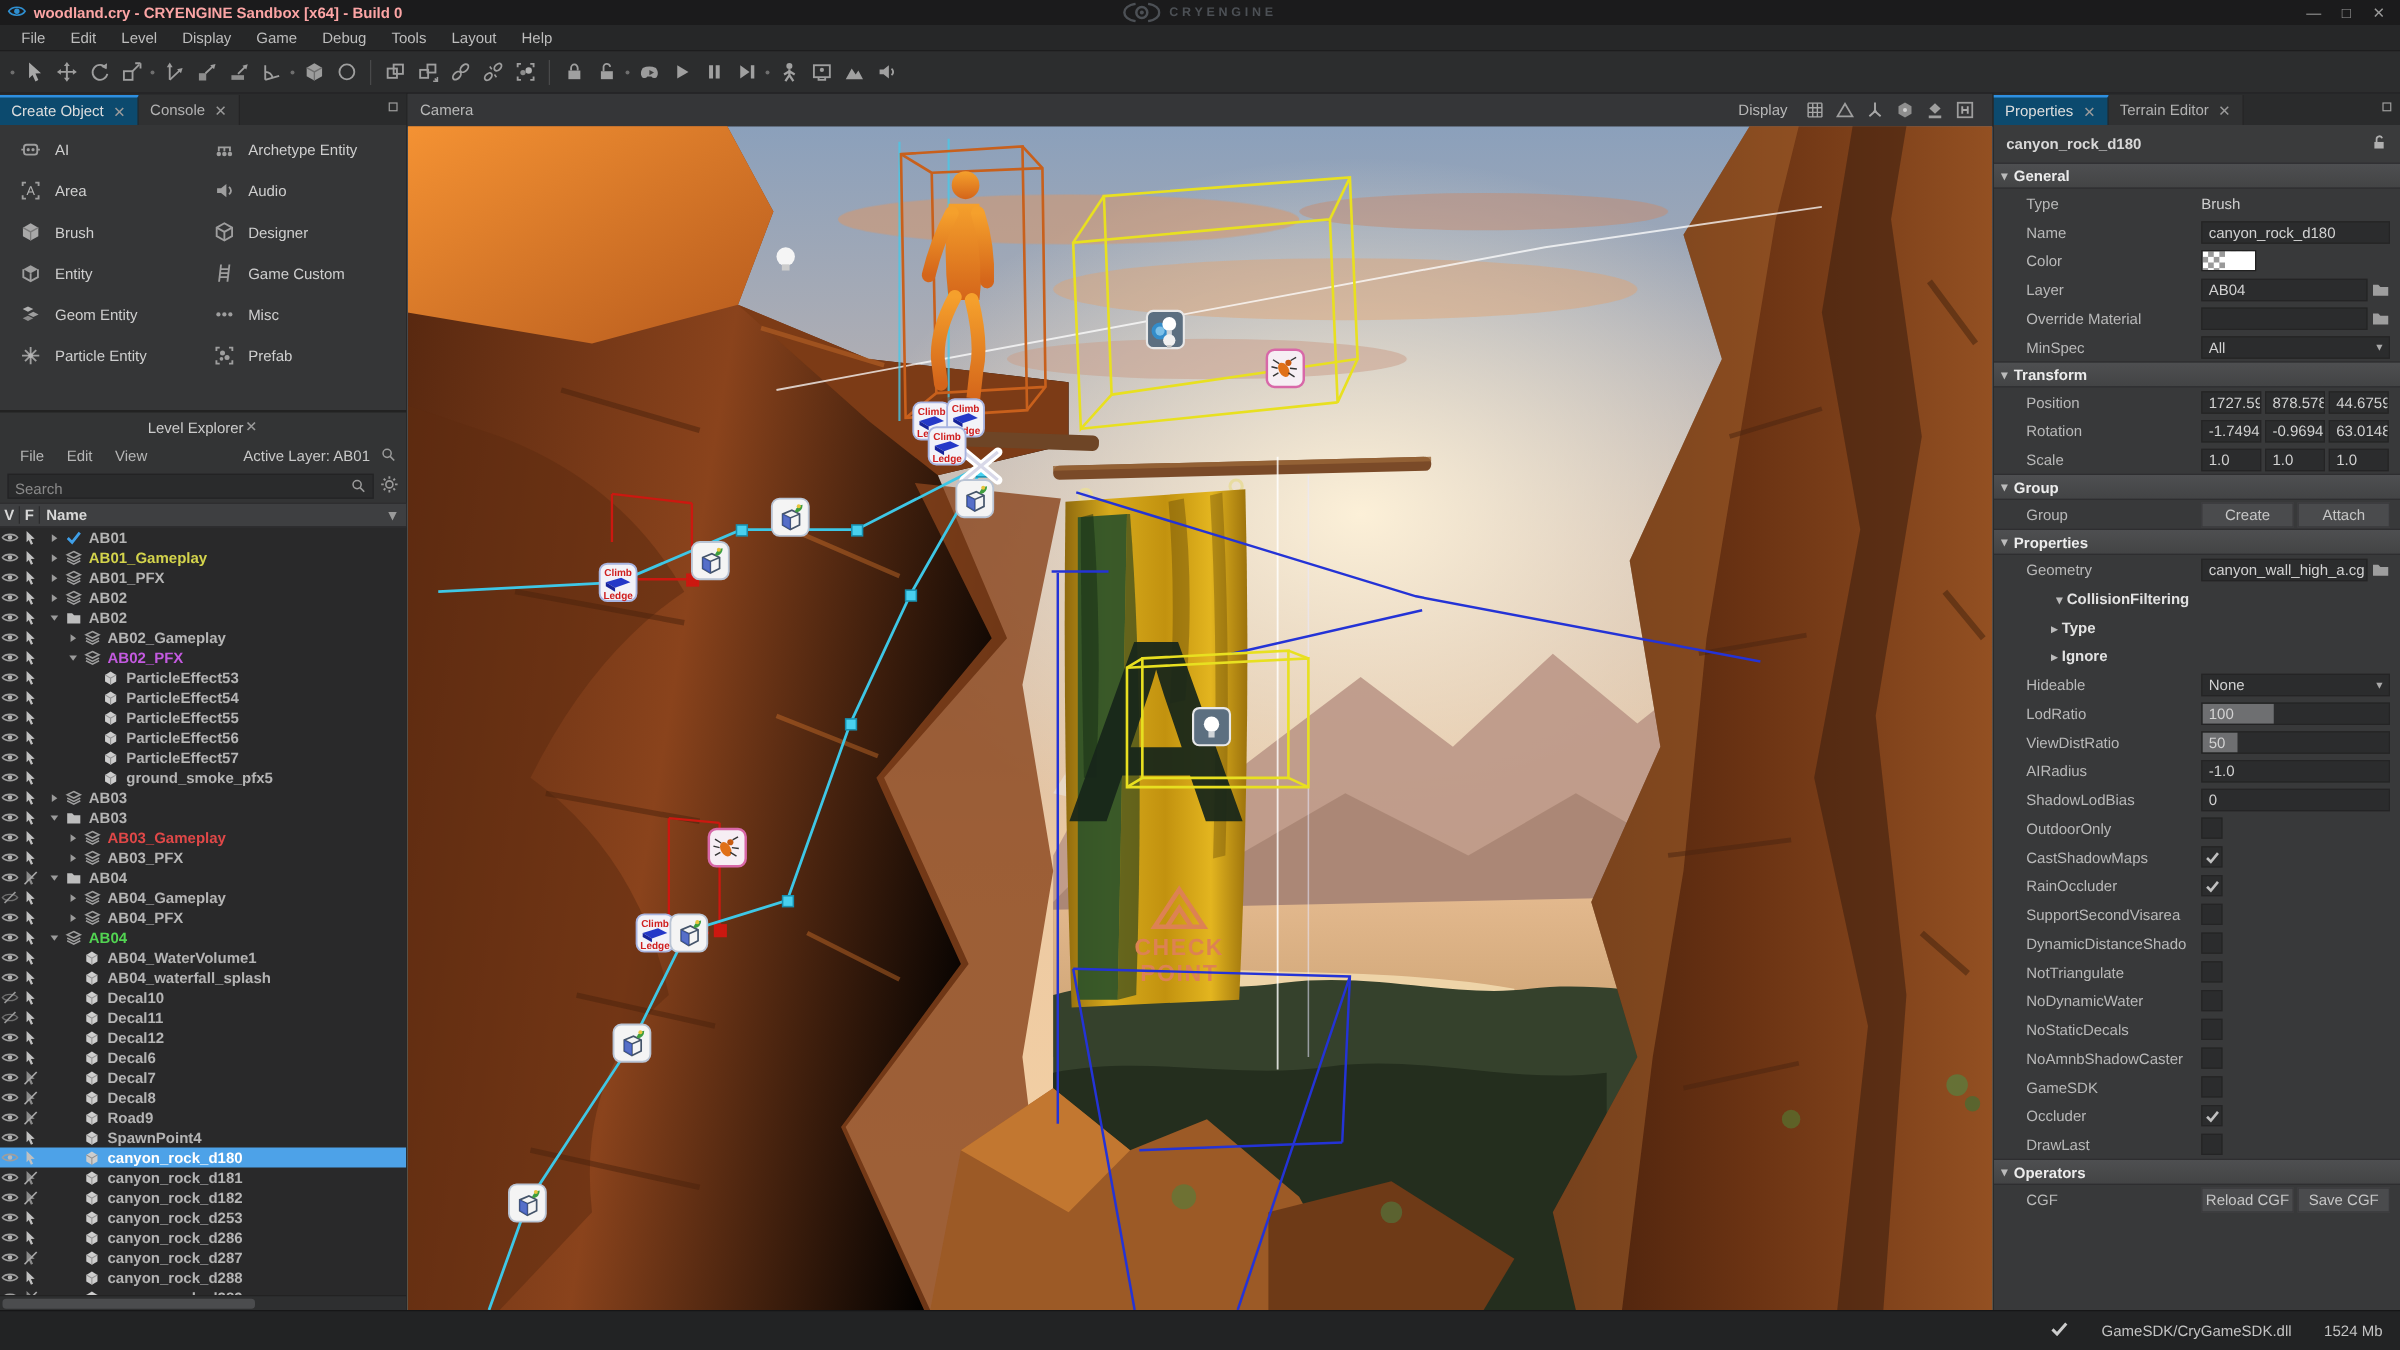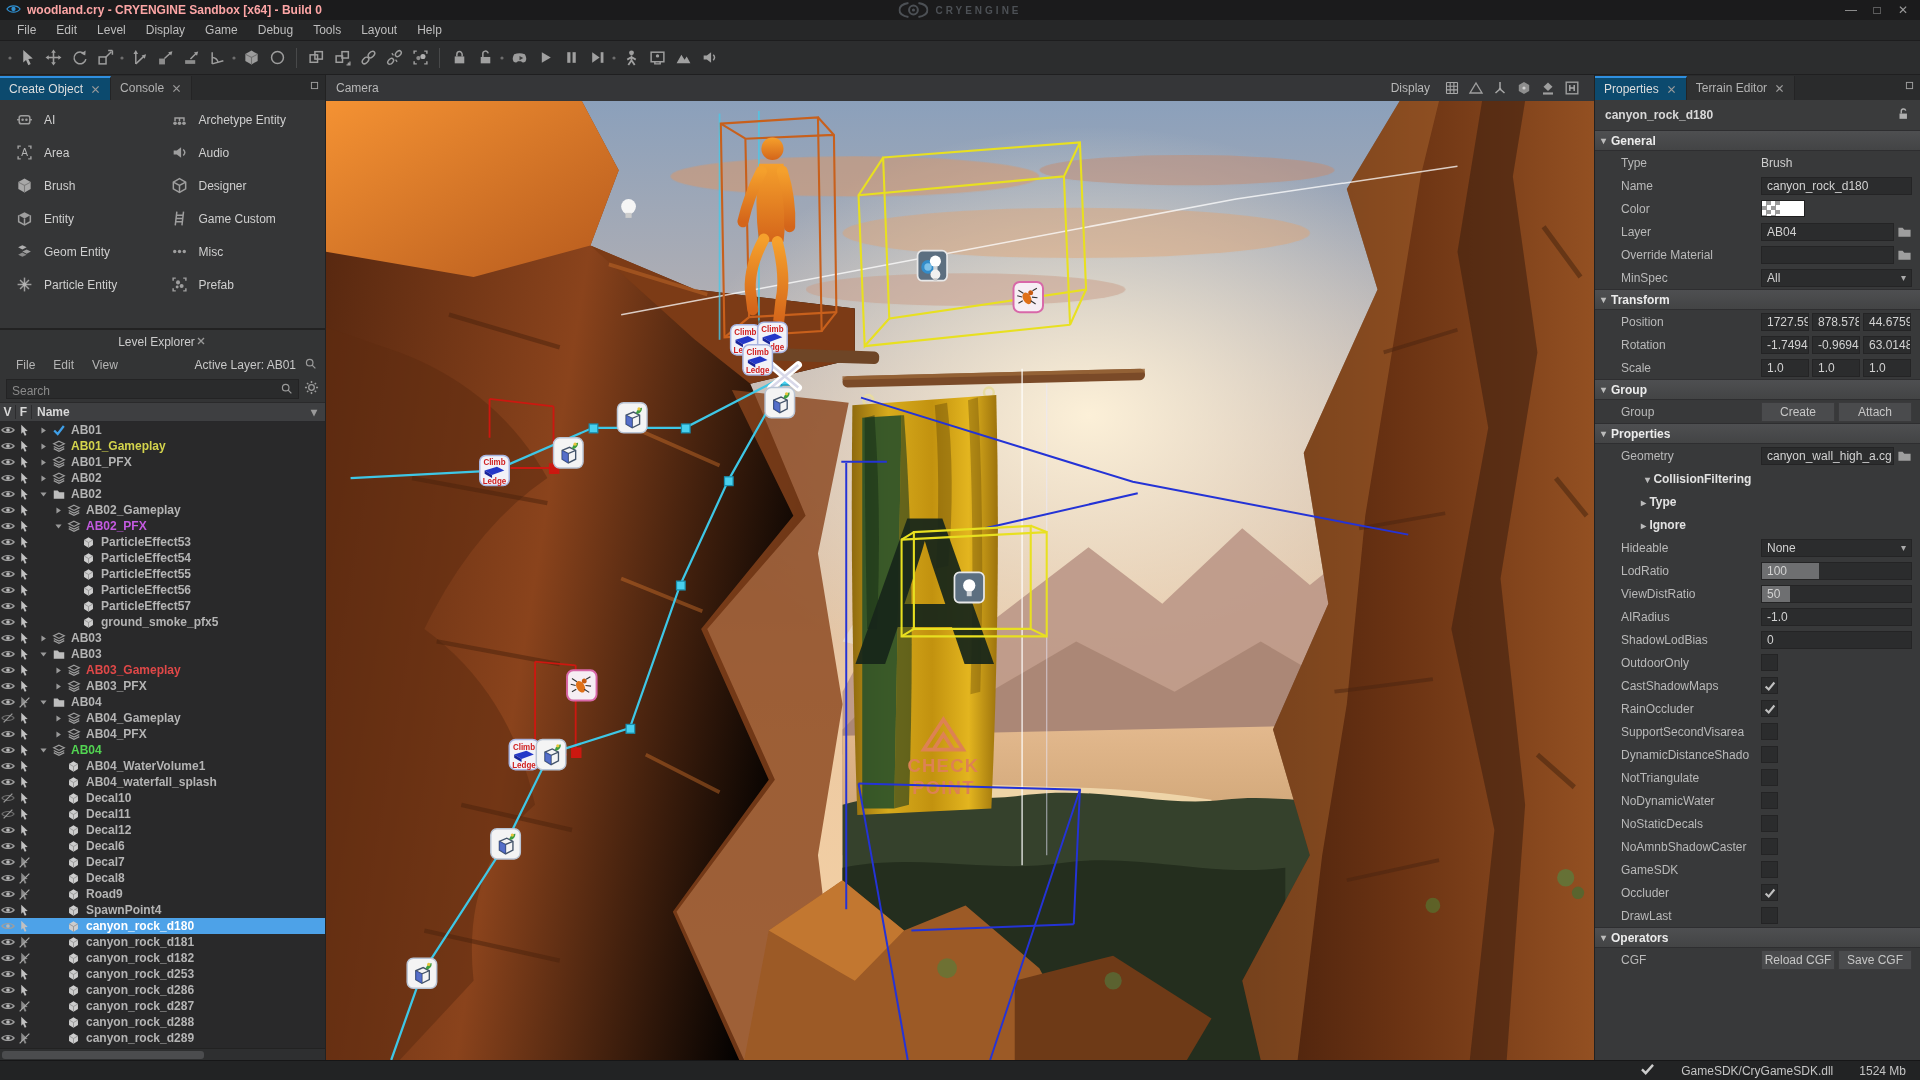--- a/index.html
+++ b/index.html
@@ -88,21 +88,21 @@
   .inp .fill { position:absolute; left:0; top:0; bottom:0; background:#6e6f71; z-index:0; }
   .inp .ival { position:relative; z-index:1; }
   .ddcaret { margin-left:auto; color:#aaa; font-size:10px; position:relative; z-index:1;}
   .swatch { width:44px; height:17px; border:1px solid #202020; background:
       linear-gradient(90deg, transparent 0 18px, #ffffff 18px), 
       repeating-conic-gradient(#9a9a9a 0% 25%, #ffffff 0% 50%) 0 0/ 9px 9px; }
   .btn { flex:1; height:20px; background:#4a4b4d; border:1px solid #3a3a3c; color:#c6c6c6; display:flex; align-items:center; justify-content:center; }
   .cb { width:17px; height:17px; background:#2b2c2d; border:1px solid #242425; display:flex; align-items:center; justify-content:center; }
 
   
-  .statusbar { height:20px; background:#222324; border-top:1px solid #161617; display:flex; align-items:center; justify-content:flex-end; gap:26px; padding-right:14px; color:#c4c4c4; flex:0 0 auto; }
+  .statusbar { height:32px; background:#222324; border-top:1px solid #161617; display:flex; align-items:center; justify-content:flex-end; gap:26px; padding-right:14px; color:#c4c4c4; flex:0 0 auto; }
   .statusbar .grp { display:flex; align-items:center; gap:10px; }
 </style>
 </head>
 <body>
 
 <div class="app">
 
   <div class="titlebar">
     <span><svg width="15" height="12" viewBox="0 0 16 12">
           <path d="M1,6 C4,1.5 12,1.5 15,6 C12,10.5 4,10.5 1,6 Z" fill="none" stroke="#2f8fd0" stroke-width="1.4"></path>

